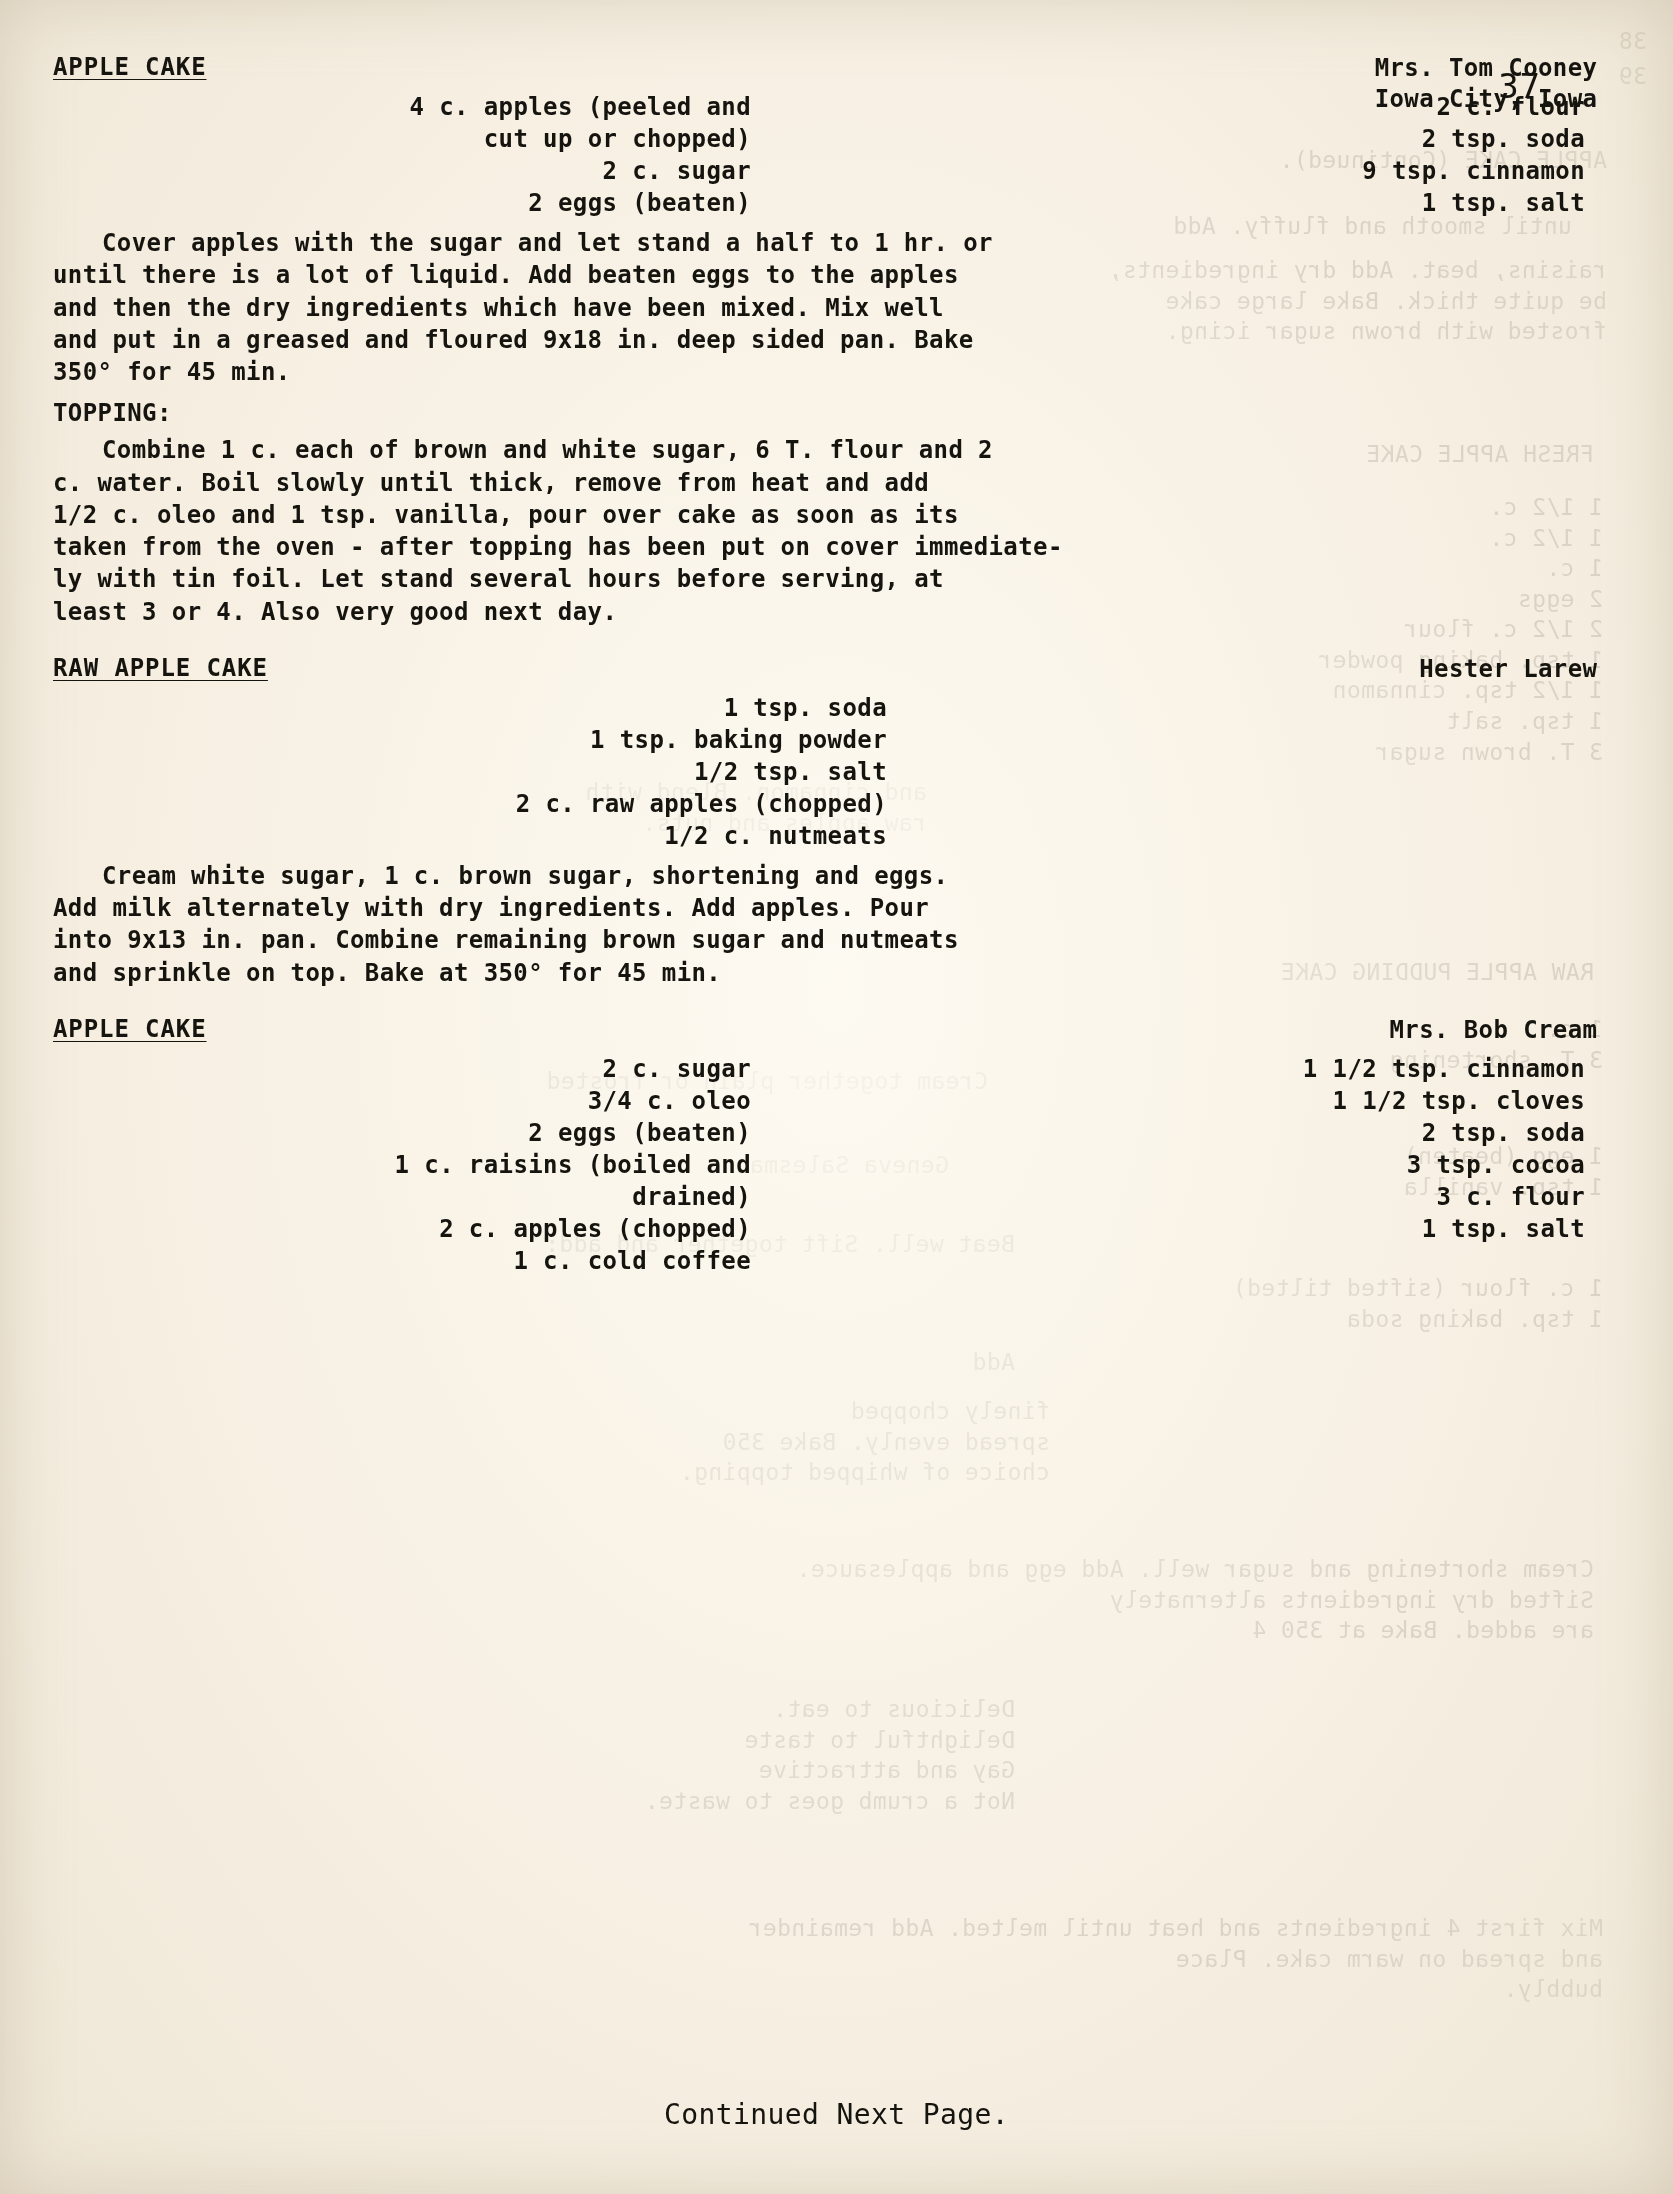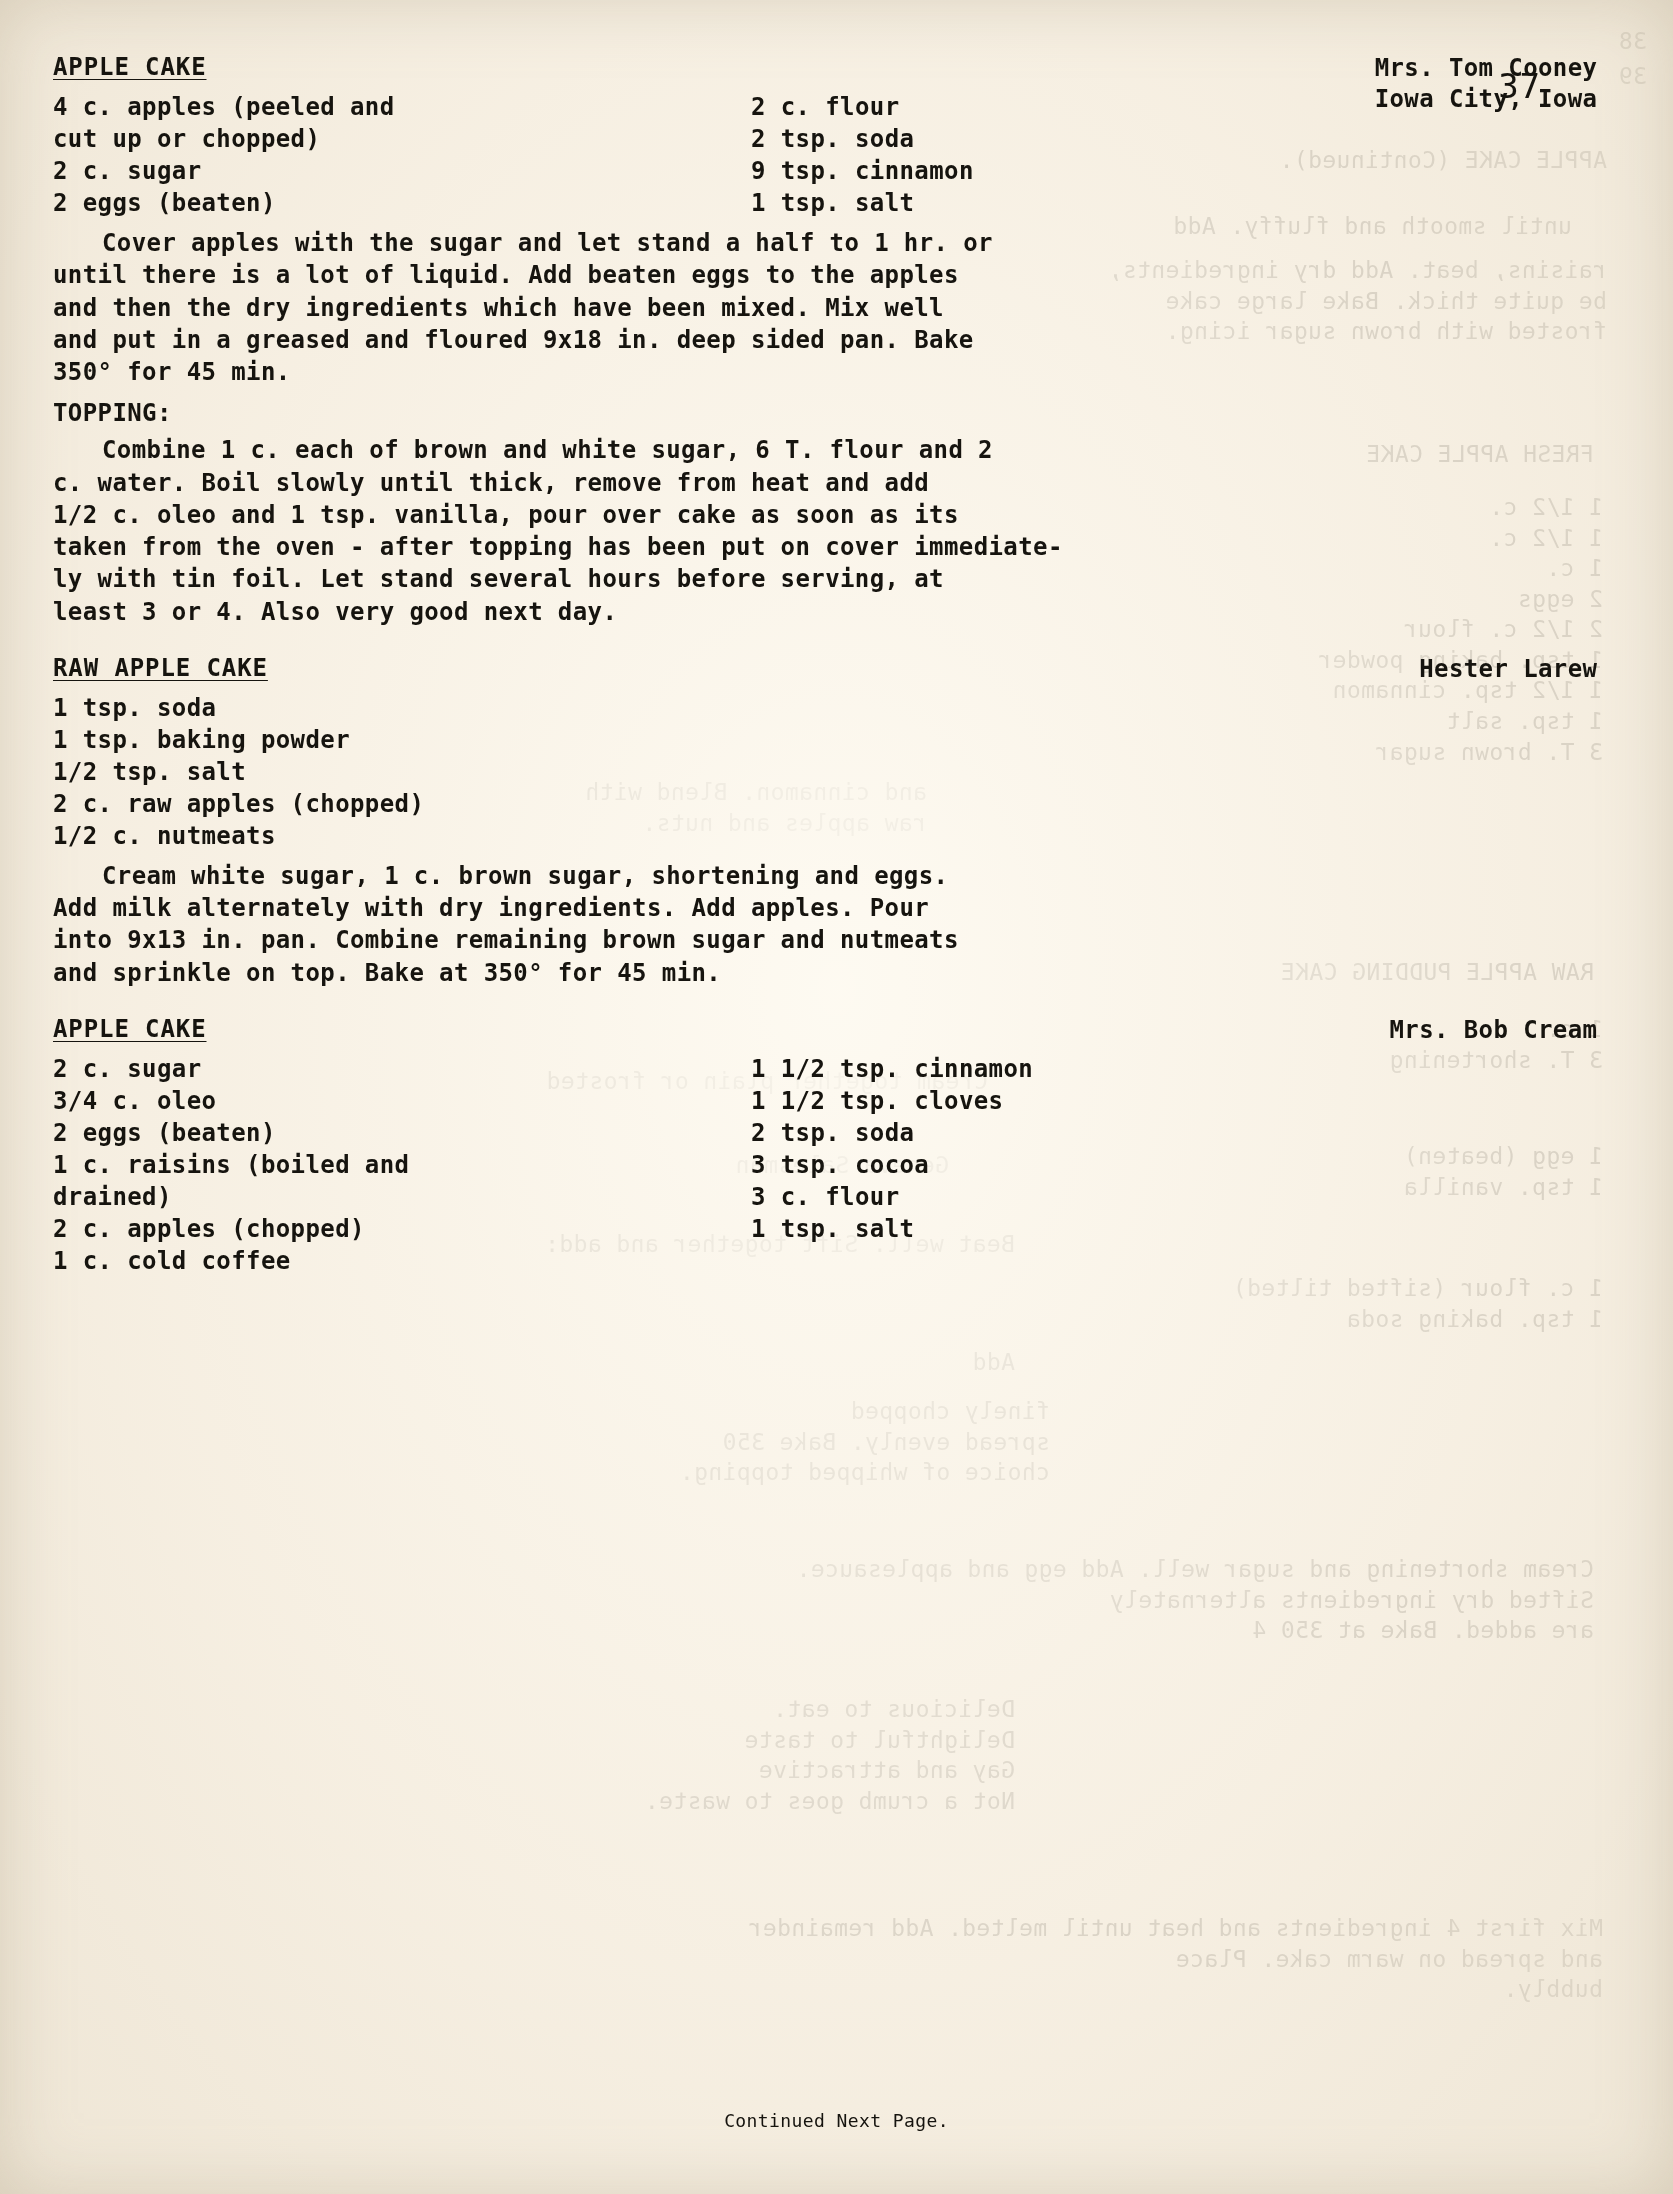--- a/index.html
+++ b/index.html
@@ -69,20 +69,21 @@
     font-size: 24px;
     line-height: 1.30;
     letter-spacing: 0.4px;
     white-space: pre-line;
   }
 
   .cols {
     display: flex;
     gap: 0;
     margin-top: 11.4px;
+    text-align: right;
   }
   .col {
     font-size: 24px;
     line-height: 1.33;
     letter-spacing: 0.4px;
     white-space: pre-line;
   }
   .col-left { width: 698px; }
   .col-right { width: 834px; }
 
@@ -102,21 +103,21 @@
   }
 
   .gap-lg { height: 26px; }
 
   .footer {
     position: absolute;
     left: 0;
     right: 0;
     bottom: 66px;
     text-align: center;
-    font-size: 18px;
+    font-size: 28px;
     letter-spacing: 0.4px;
     color: #16140f;
   }
 
   
   .bleed {
     position: absolute;
     inset: 0;
     transform: scaleX(-1);
     opacity: 0.20;

